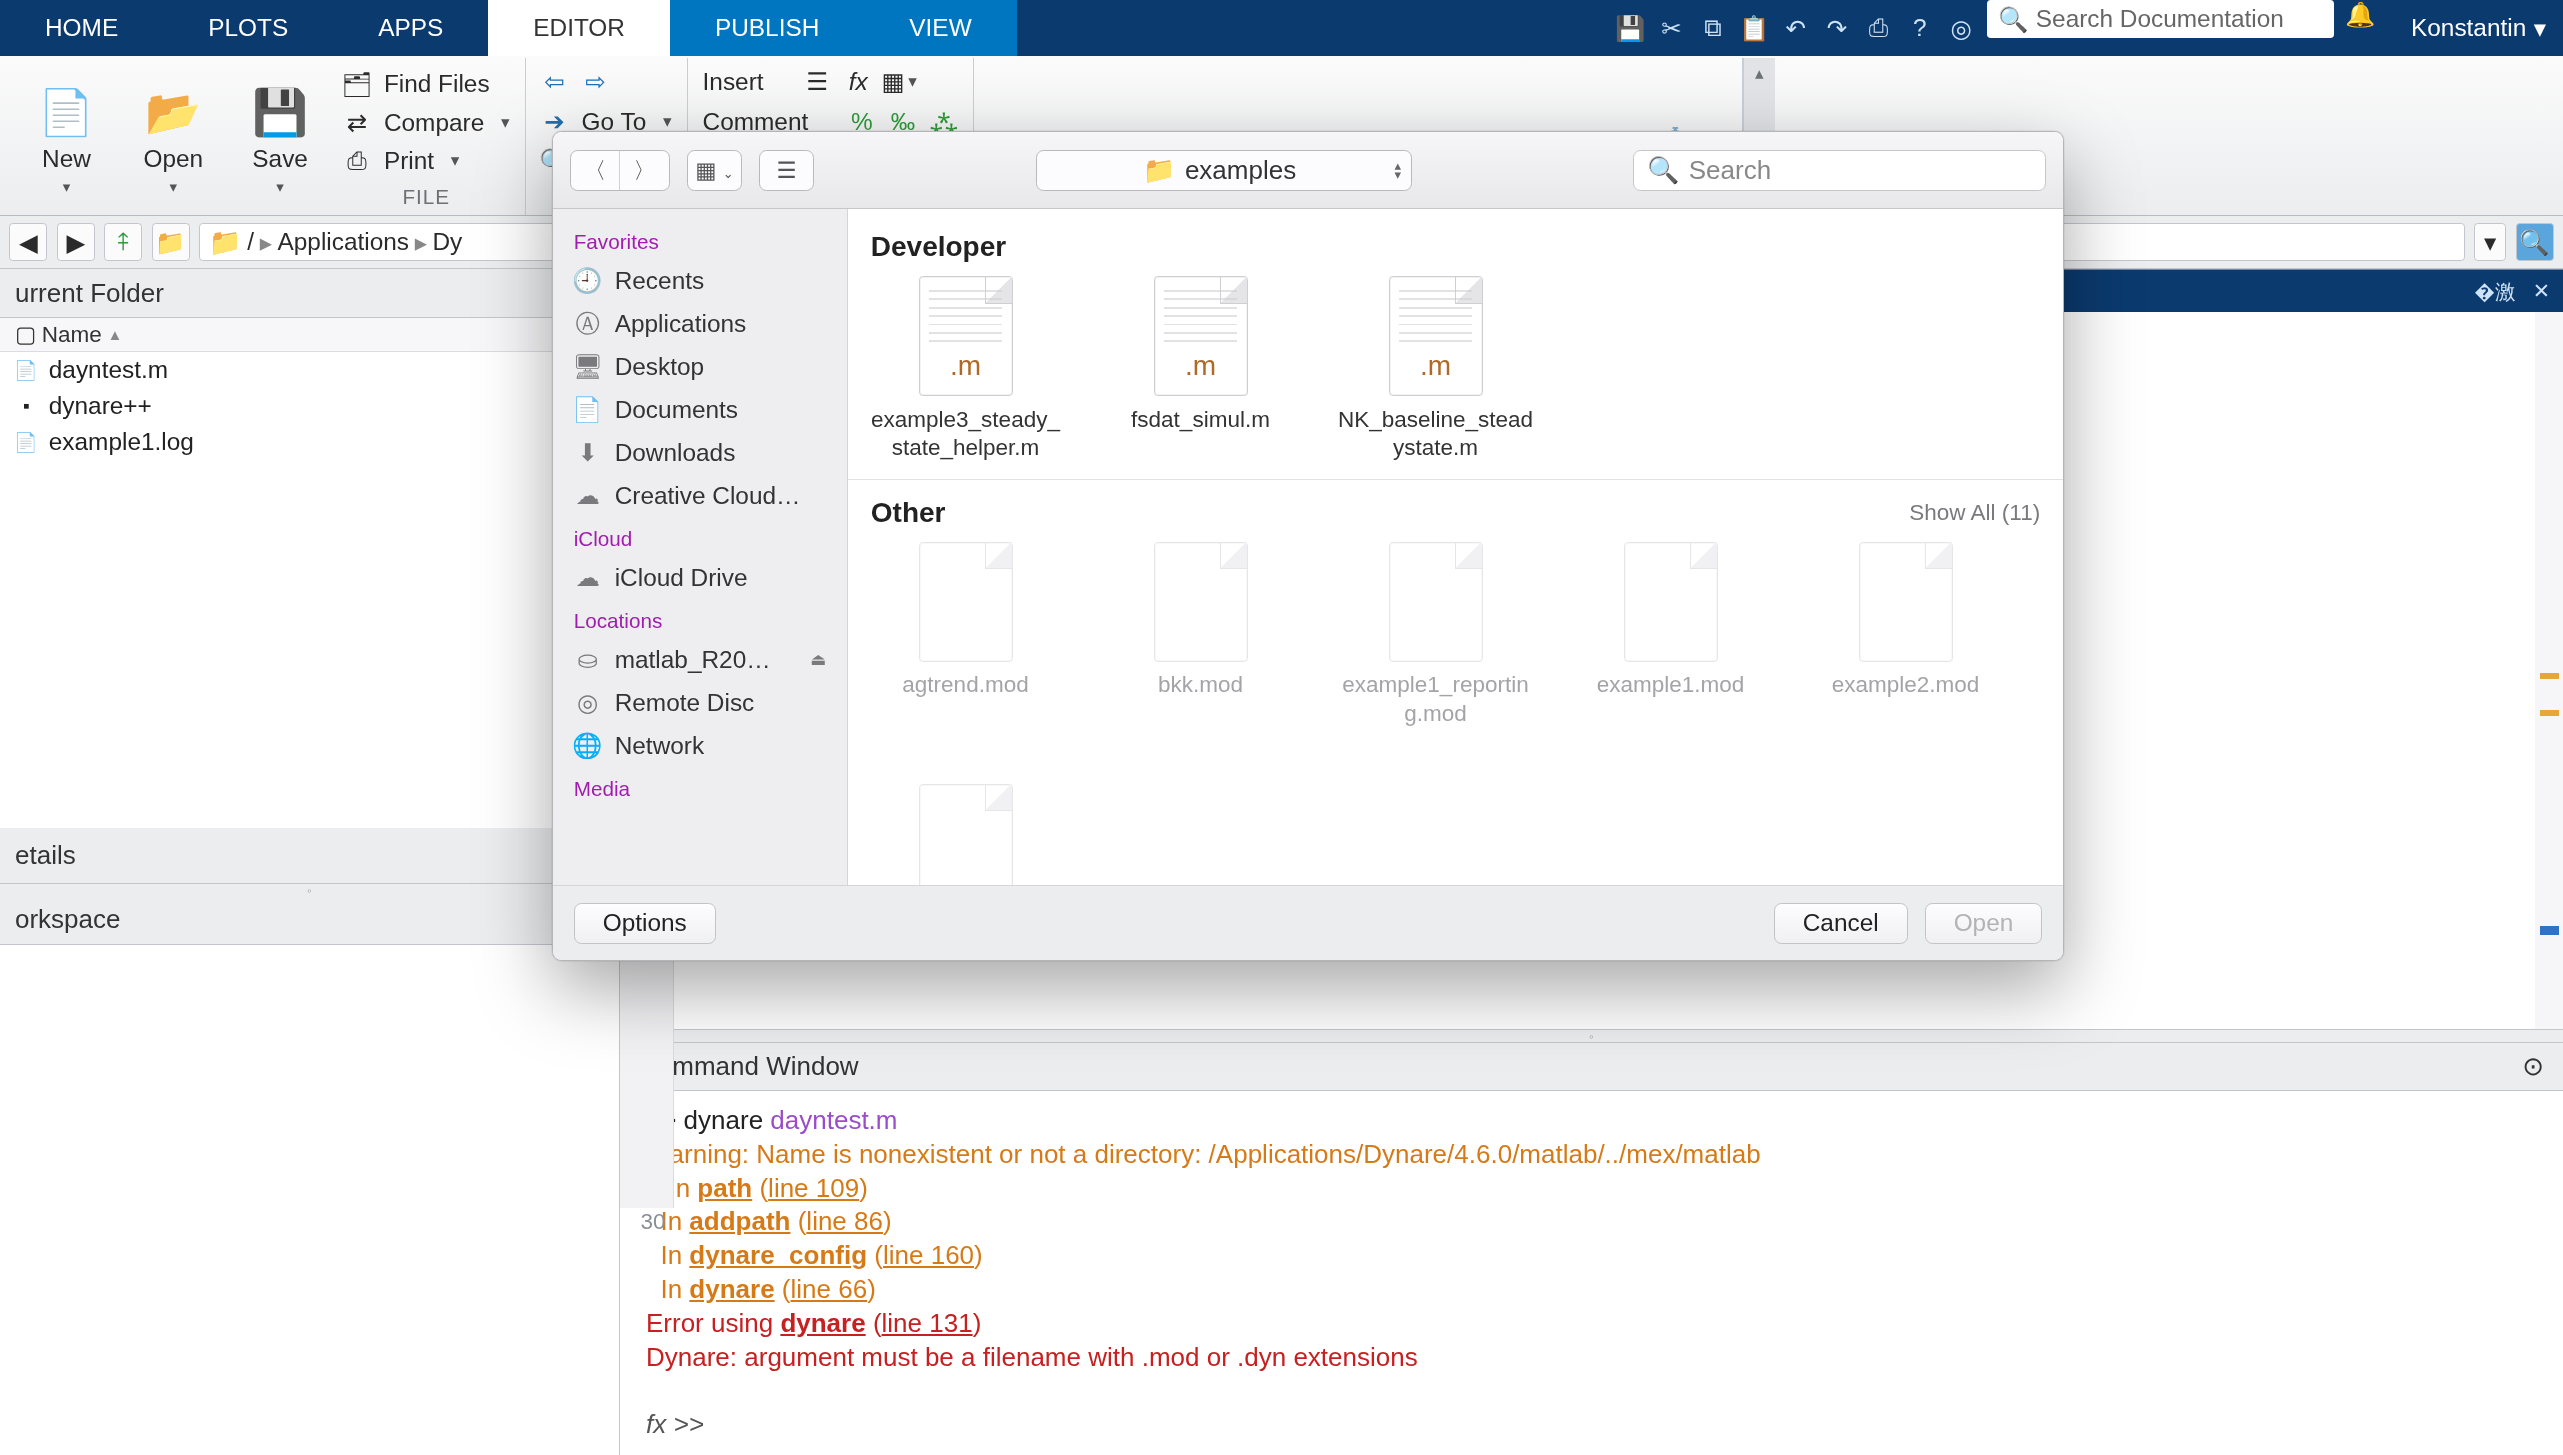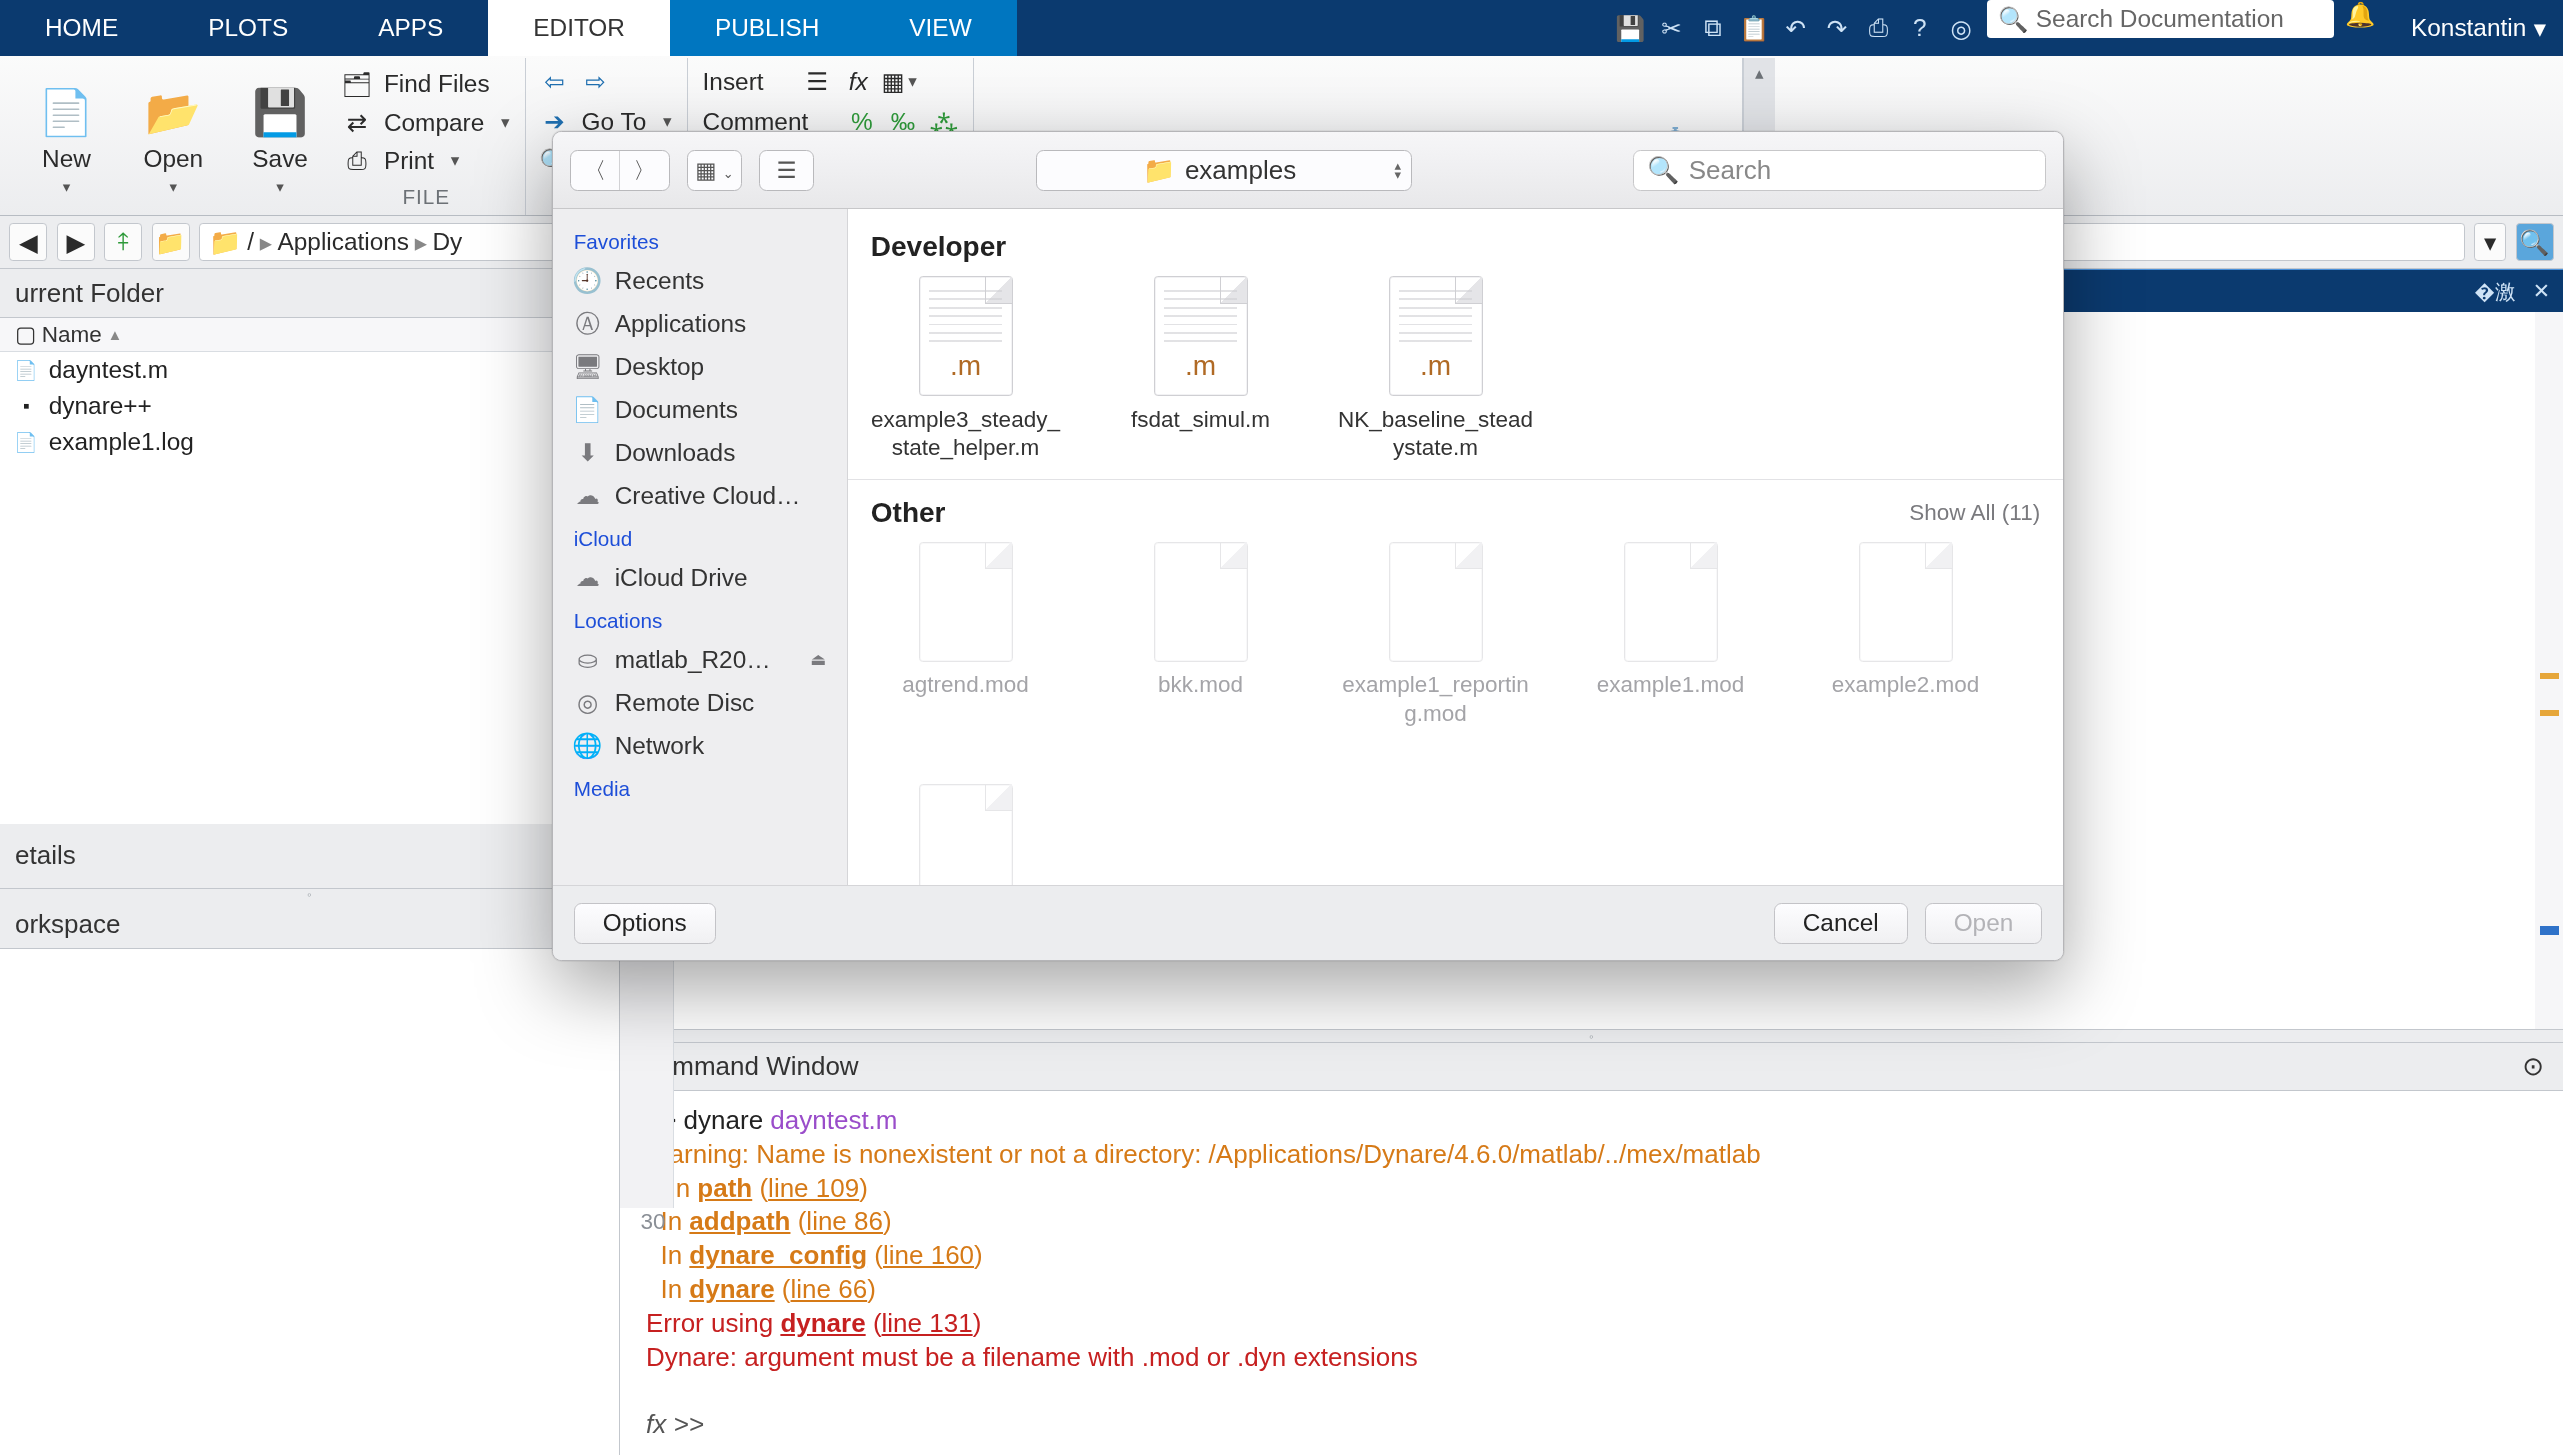--- a/index.html
+++ b/index.html
@@ -35,21 +35,21 @@
 .addr-bar .endbtn { width: 38px; height: 38px; border: 0.9px solid #c3c7cd; border-radius: 3.8px; background: #5aa6dc; display:flex;align-items:center;justify-content:center;color:#fff; }
 
 .body { display: flex; height: calc(100% - 56px - 160px - 53px); }
 .leftcol { width: 620px; display: flex; flex-direction: column; border-right: 0.9px solid #c3c7cd; }
 .panel-title { height: 49px; background: #ecedef; border-bottom: 0.9px solid #c3c7cd; display: flex; align-items: center; padding: 0 15px; font-size: 26px; color: #333; justify-content: space-between; }
 .panel-title .chev { font-size: 20.7px; color: #444; }
 .file-list { flex: 1; background: #fff; overflow: auto; }
 .file-list .hdr { height: 34px; border-bottom: 0.9px solid #d9dde2; display: flex; align-items: center; padding: 0 15px; font-size: 22.5px; color: #333; background: #f7f7f9; gap: 5.6px; }
 .file-list .item { height: 36px; display: flex; align-items: center; padding: 0 15px; gap: 11.3px; font-size: 24.4px; color: #222; }
 .fi { width: 22.5px; height: 22.5px; display: inline-flex; align-items: center; justify-content: center; font-size: 19px; }
-.details { height: 65px; }
+.details { height: 56px; }
 .workspace { }
 .ws-hdr { display: flex; height: 34px; border-bottom: 0.9px solid #d9dde2; background: #f7f7f9; font-size: 22.5px; }
 .ws-hdr > div { padding: 5.6px 11.3px; border-right: 0.9px solid #d9dde2; }
 
 .centercol { flex: 1; display: flex; flex-direction: column; }
 .editor-area { flex: 1; background: #fff; position: relative; }
 .editor-area .gutter { position: absolute; left: 0; top: 0; bottom: 0; width: 54px; background: #f2f2f4; border-right: 0.9px solid #d9dde2; color: #8a8f96; font-family: Menlo, monospace; font-size: 22.5px; padding-top: 939px; text-align: right; padding-right: 7.5px; }
 .editor-area .ruler { position: absolute; right: 0; width: 28px; top: 0; bottom: 0; background: #f6f6f8; }
 .editor-area .ruler .mark { position: absolute; right: 3.8px; width: 19px; height: 5.6px; }
 .cmd-title { height: 49px; background: #ecedef; border-top: 0.9px solid #c3c7cd; border-bottom: 0.9px solid #c3c7cd; display: flex; align-items: center; padding: 0 19px; font-size: 26px; color: #333; justify-content: space-between; }
@@ -69,21 +69,21 @@
 .dlg-toolbar { height: 77px; background: linear-gradient(#f6f6f8,#e8e8ea); border-bottom: 0.9px solid #c7c7c9; display: flex; align-items: center; padding: 0 17px; gap: 17px; }
 .seg { display: flex; border: 0.9px solid #b9b9bc; border-radius: 7.5px; overflow: hidden; background: #fcfcfe; height: 41px; }
 .seg button { width: 49px; border: none; background: transparent; font-size: 22.5px; color: #555; border-right: 0.9px solid #d2d2d5; }
 .seg button:last-child { border-right: none; }
 .seg.small button { width: 53px; }
 .loc { flex: 0 0 auto; margin: 0 auto; display: flex; align-items: center; gap: 9.4px; border: 0.9px solid #b9b9bc; border-radius: 7.5px; background: #fcfcfe; height: 41px; padding: 0 19px 0 11.3px; font-size: 26px; color: #333; position: relative; min-width: 376px; justify-content: center; }
 .loc .updown { position: absolute; right: 9.4px; display: flex; flex-direction: column; font-size: 13px; color: #666; line-height: 9.4px; }
 .dlg-search { width: 413px; height: 41px; border: 0.9px solid #c7c7c9; border-radius: 7.5px; background: #fff; display: flex; align-items: center; gap: 9.4px; padding: 0 13px; color: #888; font-size: 26px; }
 .dlg-body { display: flex; height: 676px; }
 .sidebar { width: 295px; background: #eeeef0; border-right: 0.9px solid #d5d5d8; padding: 11.3px 0; overflow: auto; }
-.side-sec { font-size: 20.7px; color: #1d4ed8; padding: 9.4px 20.7px 5.6px; }
+.side-sec { font-size: 20.7px; color: #a21caf; padding: 9.4px 20.7px 5.6px; }
 .side-item { display: flex; align-items: center; gap: 13px; padding: 7.5px 20.7px; font-size: 24.4px; color: #333; }
 .side-item .sicon { width: 28px; height: 28px; display: inline-flex; align-items: center; justify-content: center; color: #7a7a7e; }
 .side-item .eject { margin-left: auto; color: #7a7a7e; font-size: 17px; }
 .content { flex: 1; background: #fff; overflow: auto; padding: 13px 19px; }
 .sec-title { font-size: 28px; font-weight: 600; color: #222; margin: 9.4px 3.8px 13px; display: flex; align-items: center; }
 .sec-title .showall { margin-left: auto; font-size: 22.5px; font-weight: 400; color: #7a7a7e; }
 .grid { display: flex; flex-wrap: wrap; gap: 56px 38px; }
 .tile { width: 197px; display: flex; flex-direction: column; align-items: center; gap: 9.4px; }
 .doc-icon { width: 94px; height: 120px; border: 0.9px solid #cfcfd3; border-radius: 3.8px; background: #fff; position: relative; box-shadow: inset 0 0 0 0.9px #f2f2f4; }
 .doc-icon::before { content: ""; position: absolute; top: -0.9px; right: -0.9px; width: 26px; height: 26px; background: linear-gradient(135deg, transparent 48%, #e5e5e8 50%); border-left: 0.9px solid #cfcfd3; border-bottom: 0.9px solid #cfcfd3; }

